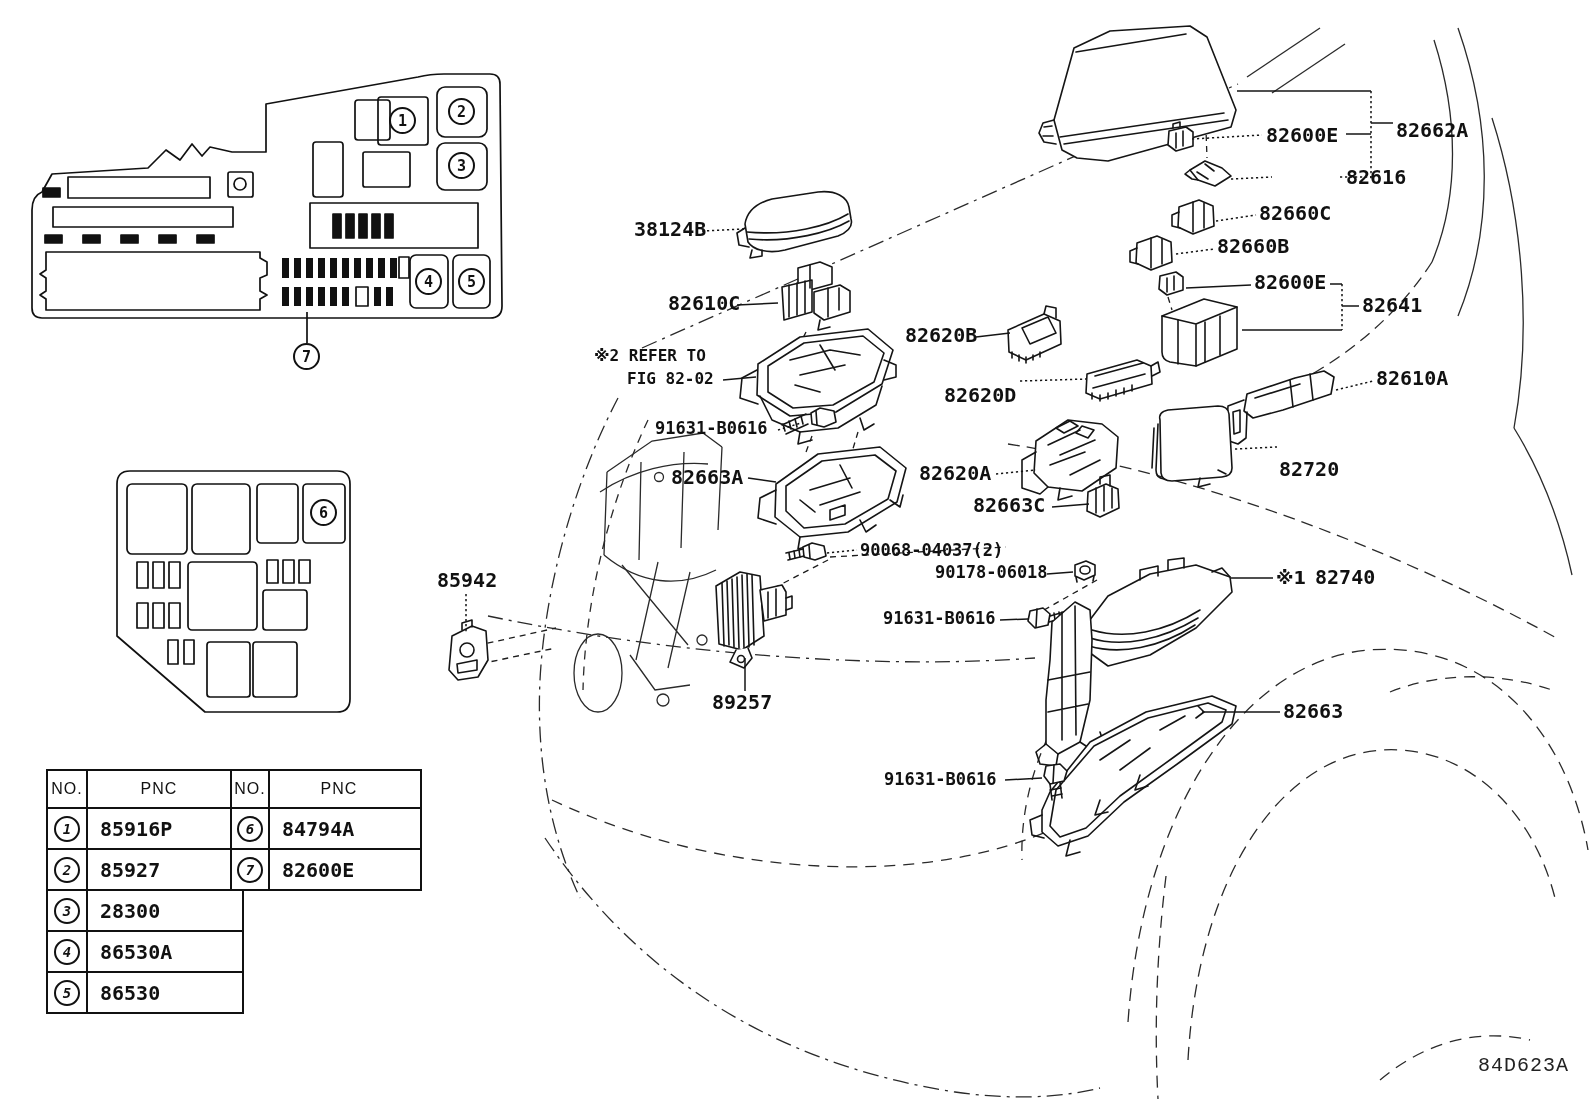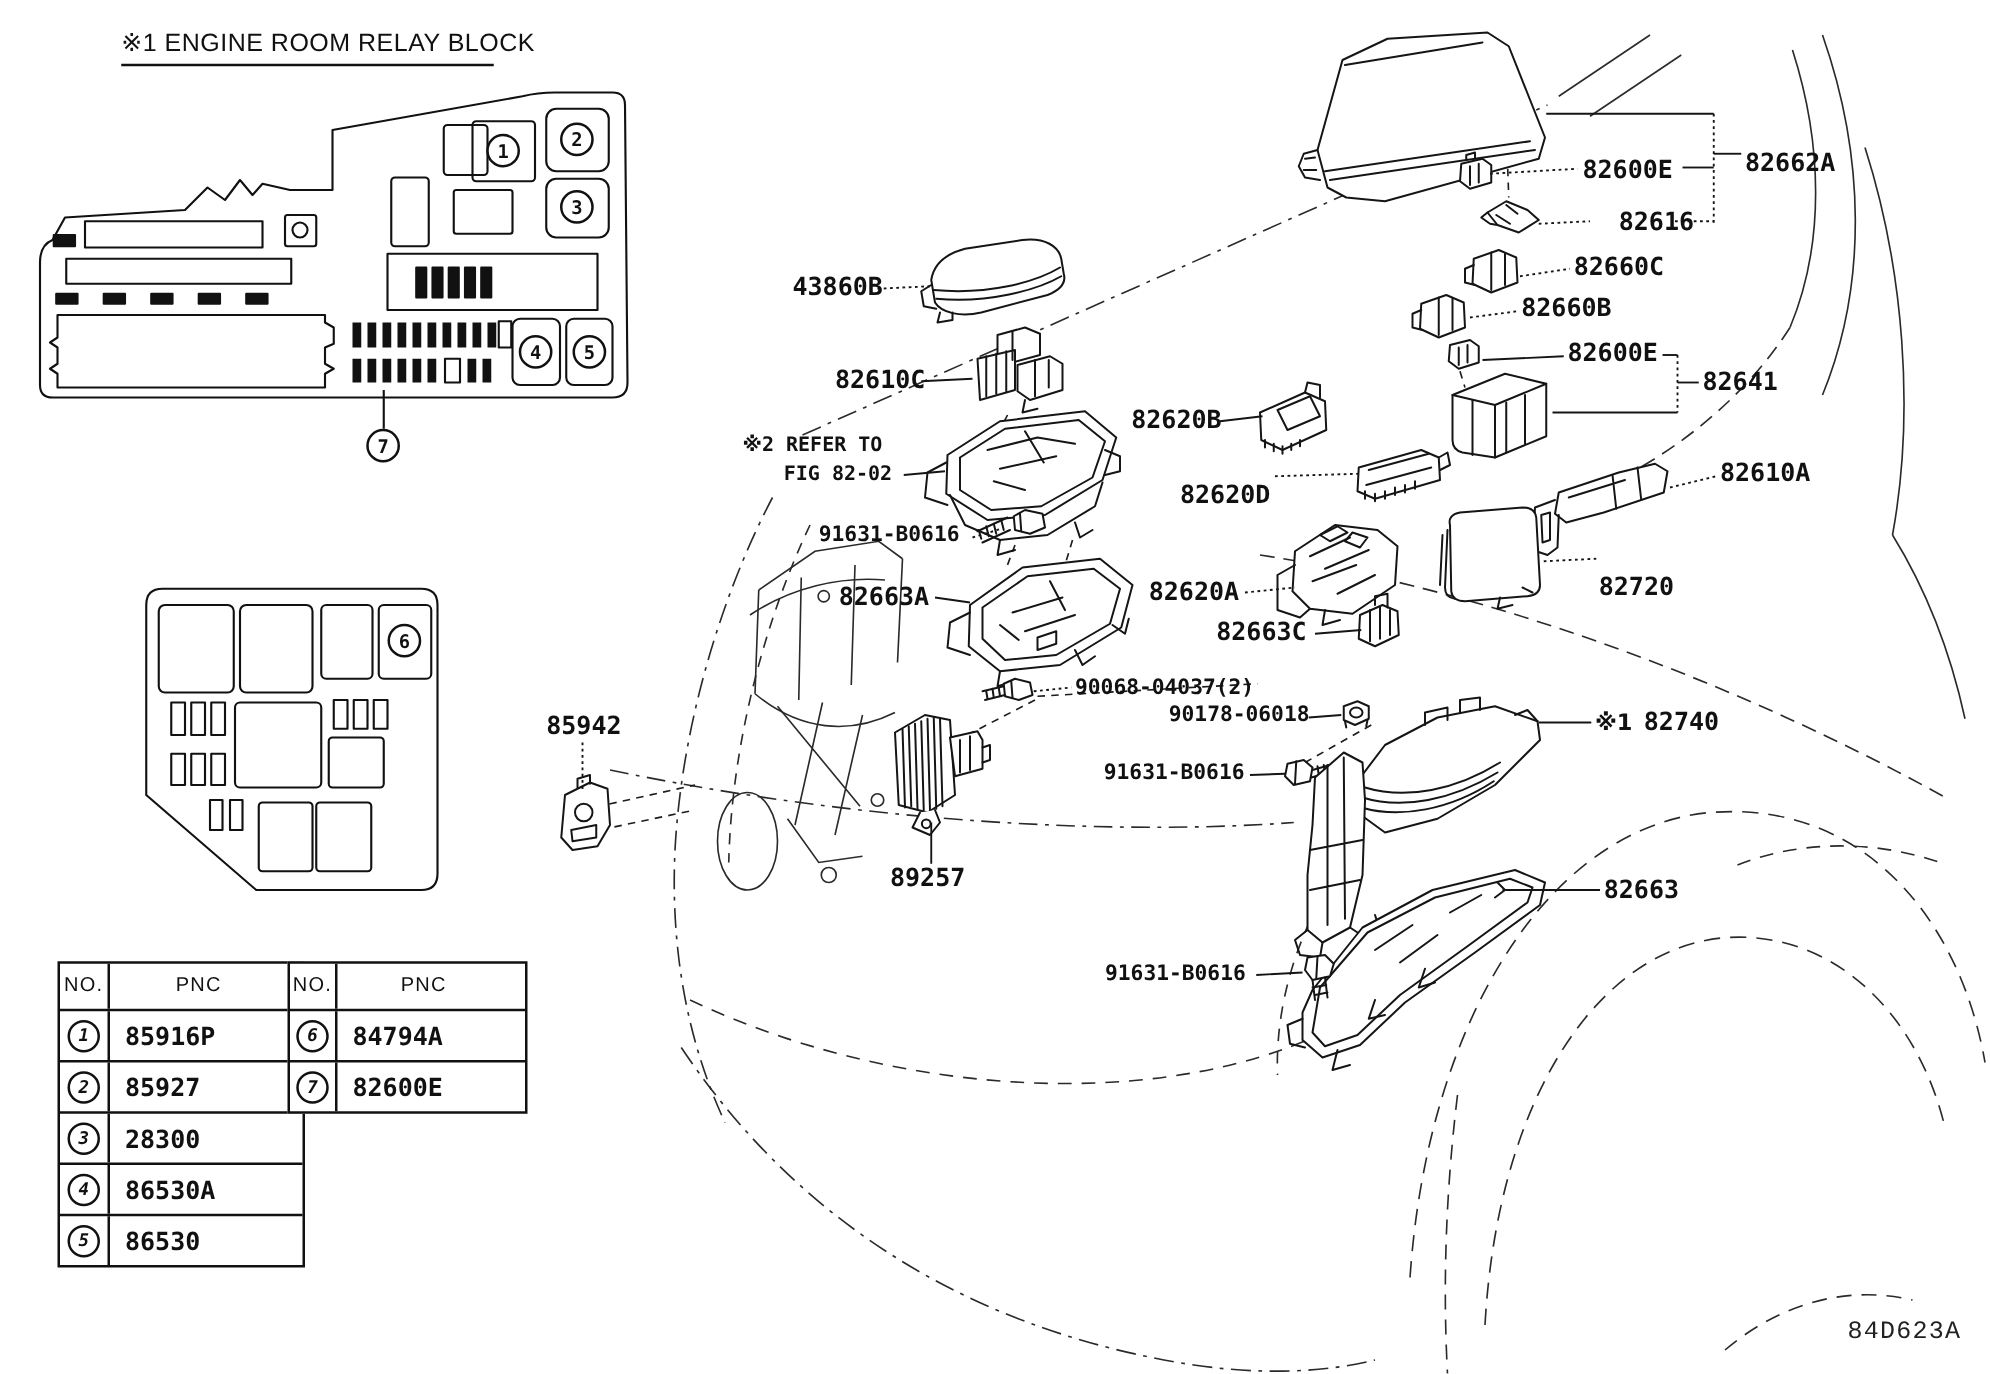--- a/index.html
+++ b/index.html
@@ -375,43 +375,42 @@
     <rect x="137" y="603" width="11" height="25"></rect>
         <rect x="153" y="603" width="11" height="25"></rect>
         <rect x="169" y="603" width="11" height="25"></rect>
     <rect x="168" y="640" width="10" height="24"></rect>
         <rect x="184" y="640" width="10" height="24"></rect>
     <rect x="207" y="642" width="43" height="55" rx="3"></rect>
     <rect x="253" y="642" width="44" height="55" rx="3"></rect>
   </g>
 </svg>
 
-  <div class="blk-title" style="left:97px;top:22px;width:298px;">※1 ENGINE ROOM RELAY BLOCK</div>
 
   <div class="note" style="left:594px;top:348px;">※2 REFER TO</div>
   <div class="note" style="left:627px;top:371px;">FIG 82-02</div>
 
   <div class="figcode" style="left:1478px;top:1054px;">84D623A</div>
 
   <div class="callout" style="left:389px;top:107px;">1</div>
   <div class="callout" style="left:448px;top:98px;">2</div>
   <div class="callout" style="left:448px;top:152px;">3</div>
   <div class="callout" style="left:415px;top:268px;">4</div>
   <div class="callout" style="left:458px;top:268px;">5</div>
   <div class="callout" style="left:293px;top:343px;">7</div>
   <div class="callout" style="left:310px;top:499px;">6</div>
 
   <div class="plabel" style="left:1266px;top:125px;">82600E</div>
-  <div class="plabel" style="left:1295px;top:167px;">82616</div>
+  <div class="plabel" style="left:1346px;top:167px;">82616</div>
   <div class="plabel" style="left:1396px;top:120px;">82662A</div>
   <div class="plabel" style="left:1259px;top:203px;">82660C</div>
   <div class="plabel" style="left:1217px;top:236px;">82660B</div>
   <div class="plabel" style="left:1254px;top:272px;">82600E</div>
   <div class="plabel" style="left:1362px;top:295px;">82641</div>
-  <div class="plabel" style="left:634px;top:219px;">43860B</div>
+  <div class="plabel" style="left:634px;top:219px;">38124B</div>
   <div class="plabel" style="left:668px;top:293px;">82610C</div>
   <div class="plabel" style="left:905px;top:325px;">82620B</div>
   <div class="plabel" style="left:944px;top:385px;">82620D</div>
   <div class="plabel" style="left:1376px;top:368px;">82610A</div>
   <div class="plabel" style="left:1279px;top:435px;margin-top:24px;">82720</div>
   <div class="plabel" style="left:671px;top:467px;">82663A</div>
   <div class="plabel" style="left:919px;top:463px;">82620A</div>
   <div class="plabel" style="left:973px;top:495px;">82663C</div>
   <div class="plabel small" style="left:655px;top:420px;">91631-B0616</div>
   <div class="plabel small" style="left:860px;top:542px;">90068-04037(2)</div>

